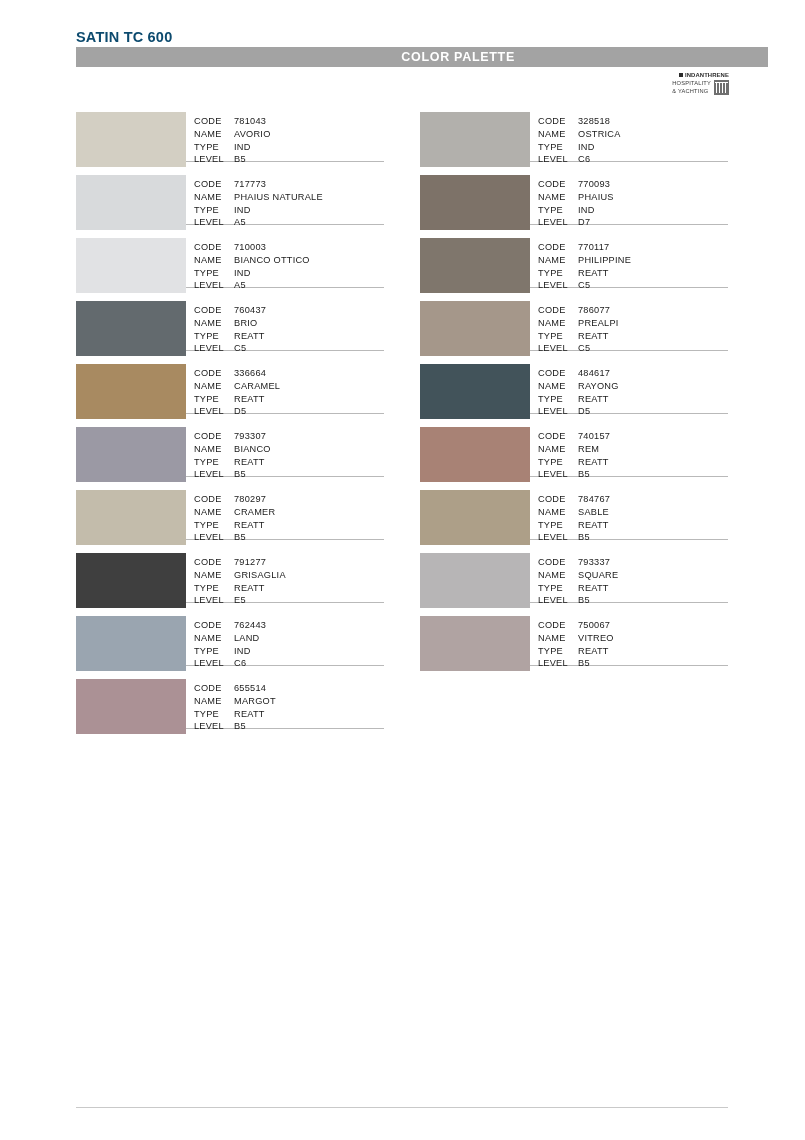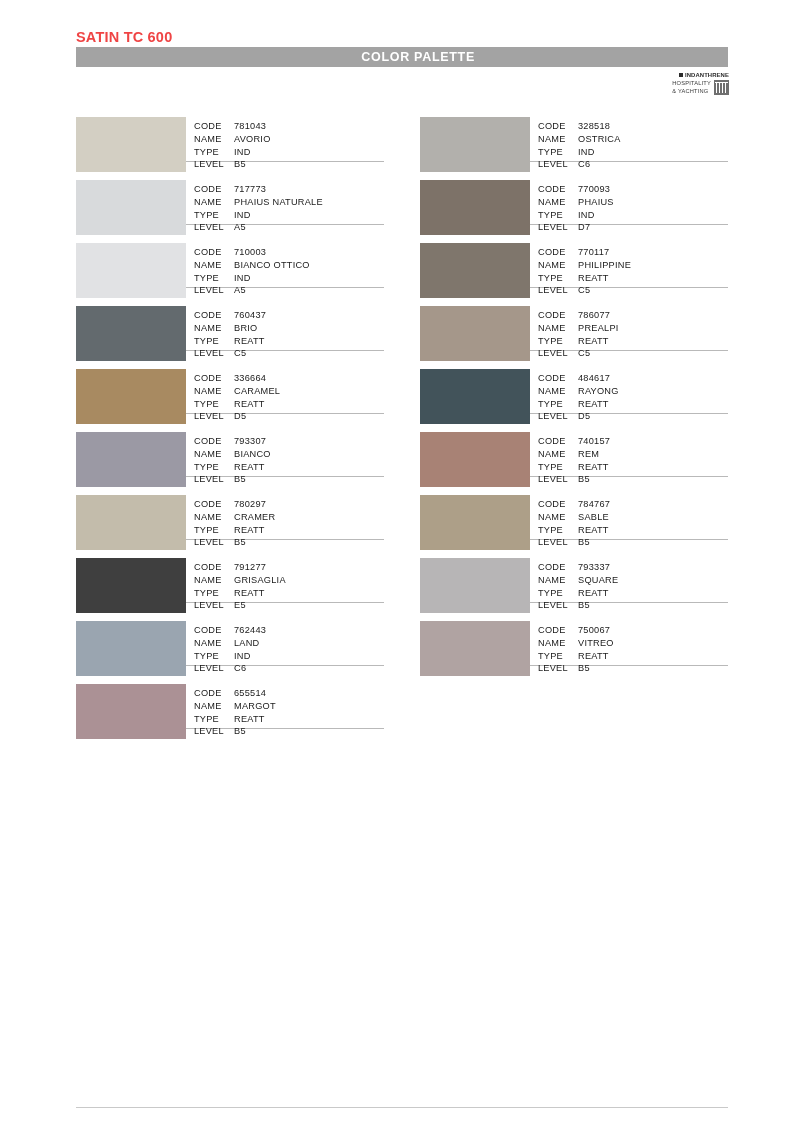--- a/index.html
+++ b/index.html
@@ -25,31 +25,32 @@
   }
 
   
   .doc-title {
     position: absolute;
     left: 76px;
     top: 29px;
     font-size: 14.5px;
     font-weight: bold;
     letter-spacing: 0.2px;
-    color: #ef4444;
+    color: #0c4a6e;
   }
 
   
   .section-bar {
     position: absolute;
     left: 76px;
     top: 47px;
     width: 652px;
     height: 20px;
     background: #a3a3a3;
+    padding-left: 40px;
   }
   .section-bar-label {
     position: absolute;
     right: 0;
     top: 0;
     height: 20px;
     line-height: 20px;
     padding-right: 253px;
     font-size: 12.5px;
     font-weight: bold;
@@ -150,21 +151,21 @@
     box-sizing: border-box;
     border-bottom: 1.6px solid #b9b9b9;
   }
   .entry-inner {
     position: absolute;
     left: 0;
     top: 0;
     right: 0;
     bottom: 0;
     display: flex;
-    align-items: flex-start;
+    align-items: center;
     margin-top: 16px;
   }
   .swatch {
     width: 110px;
     height: 55px;
     flex: 0 0 110px;
     margin-top: 2px;
   }
   .fields {
     margin-left: 8px;

